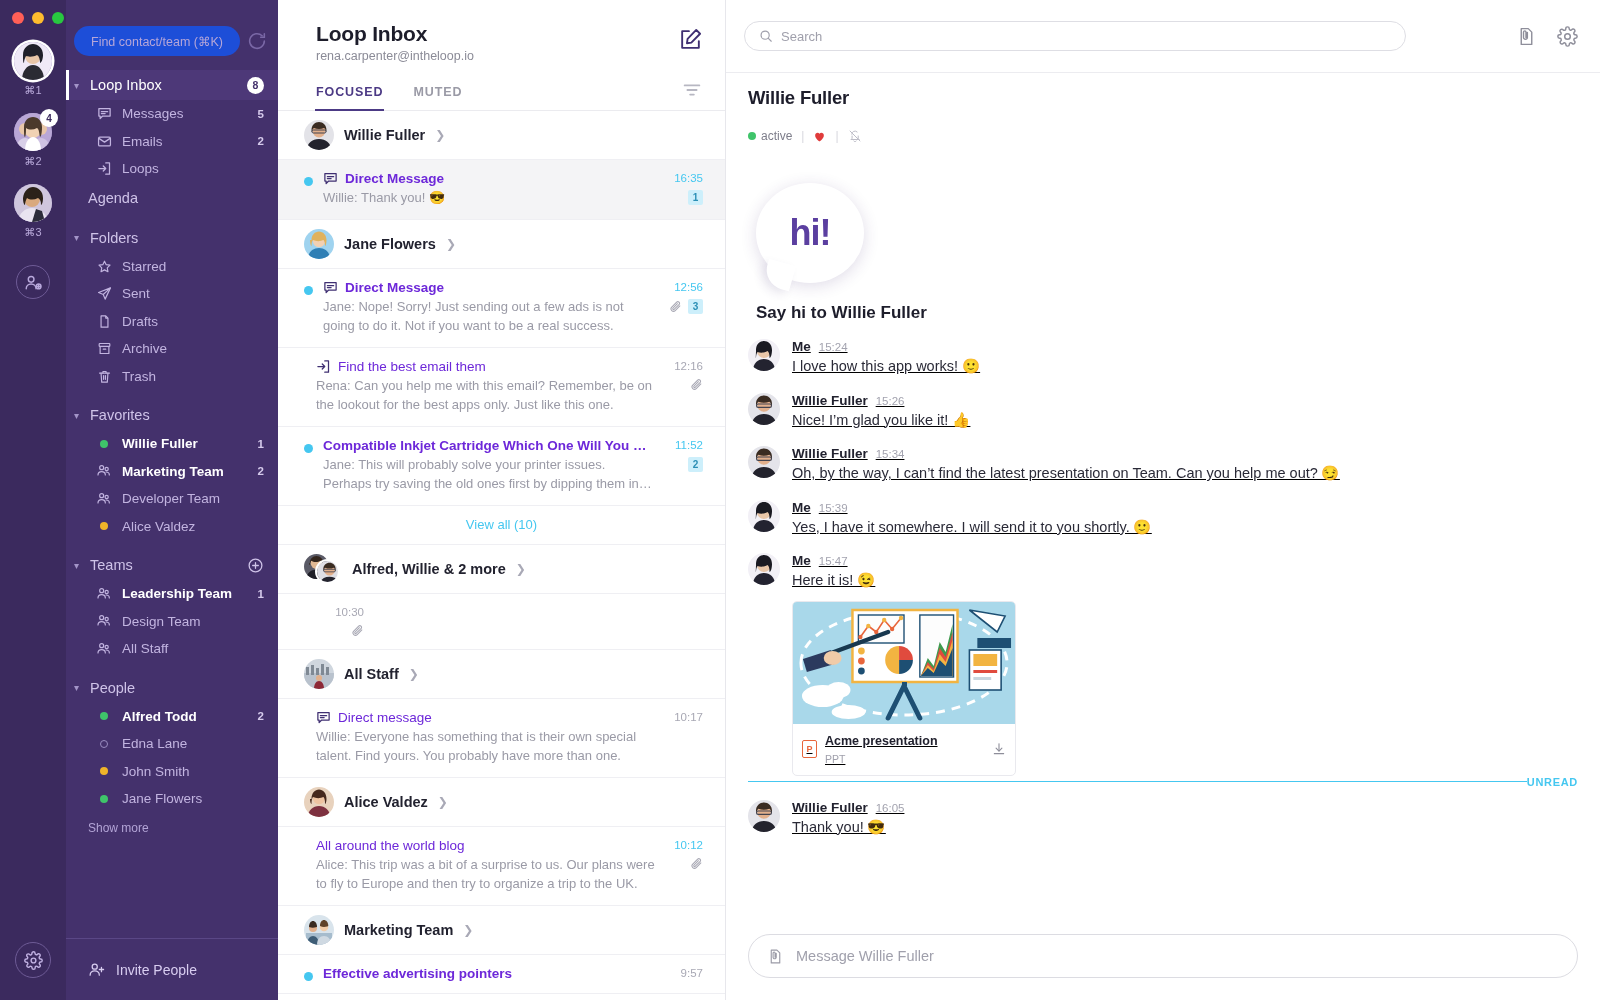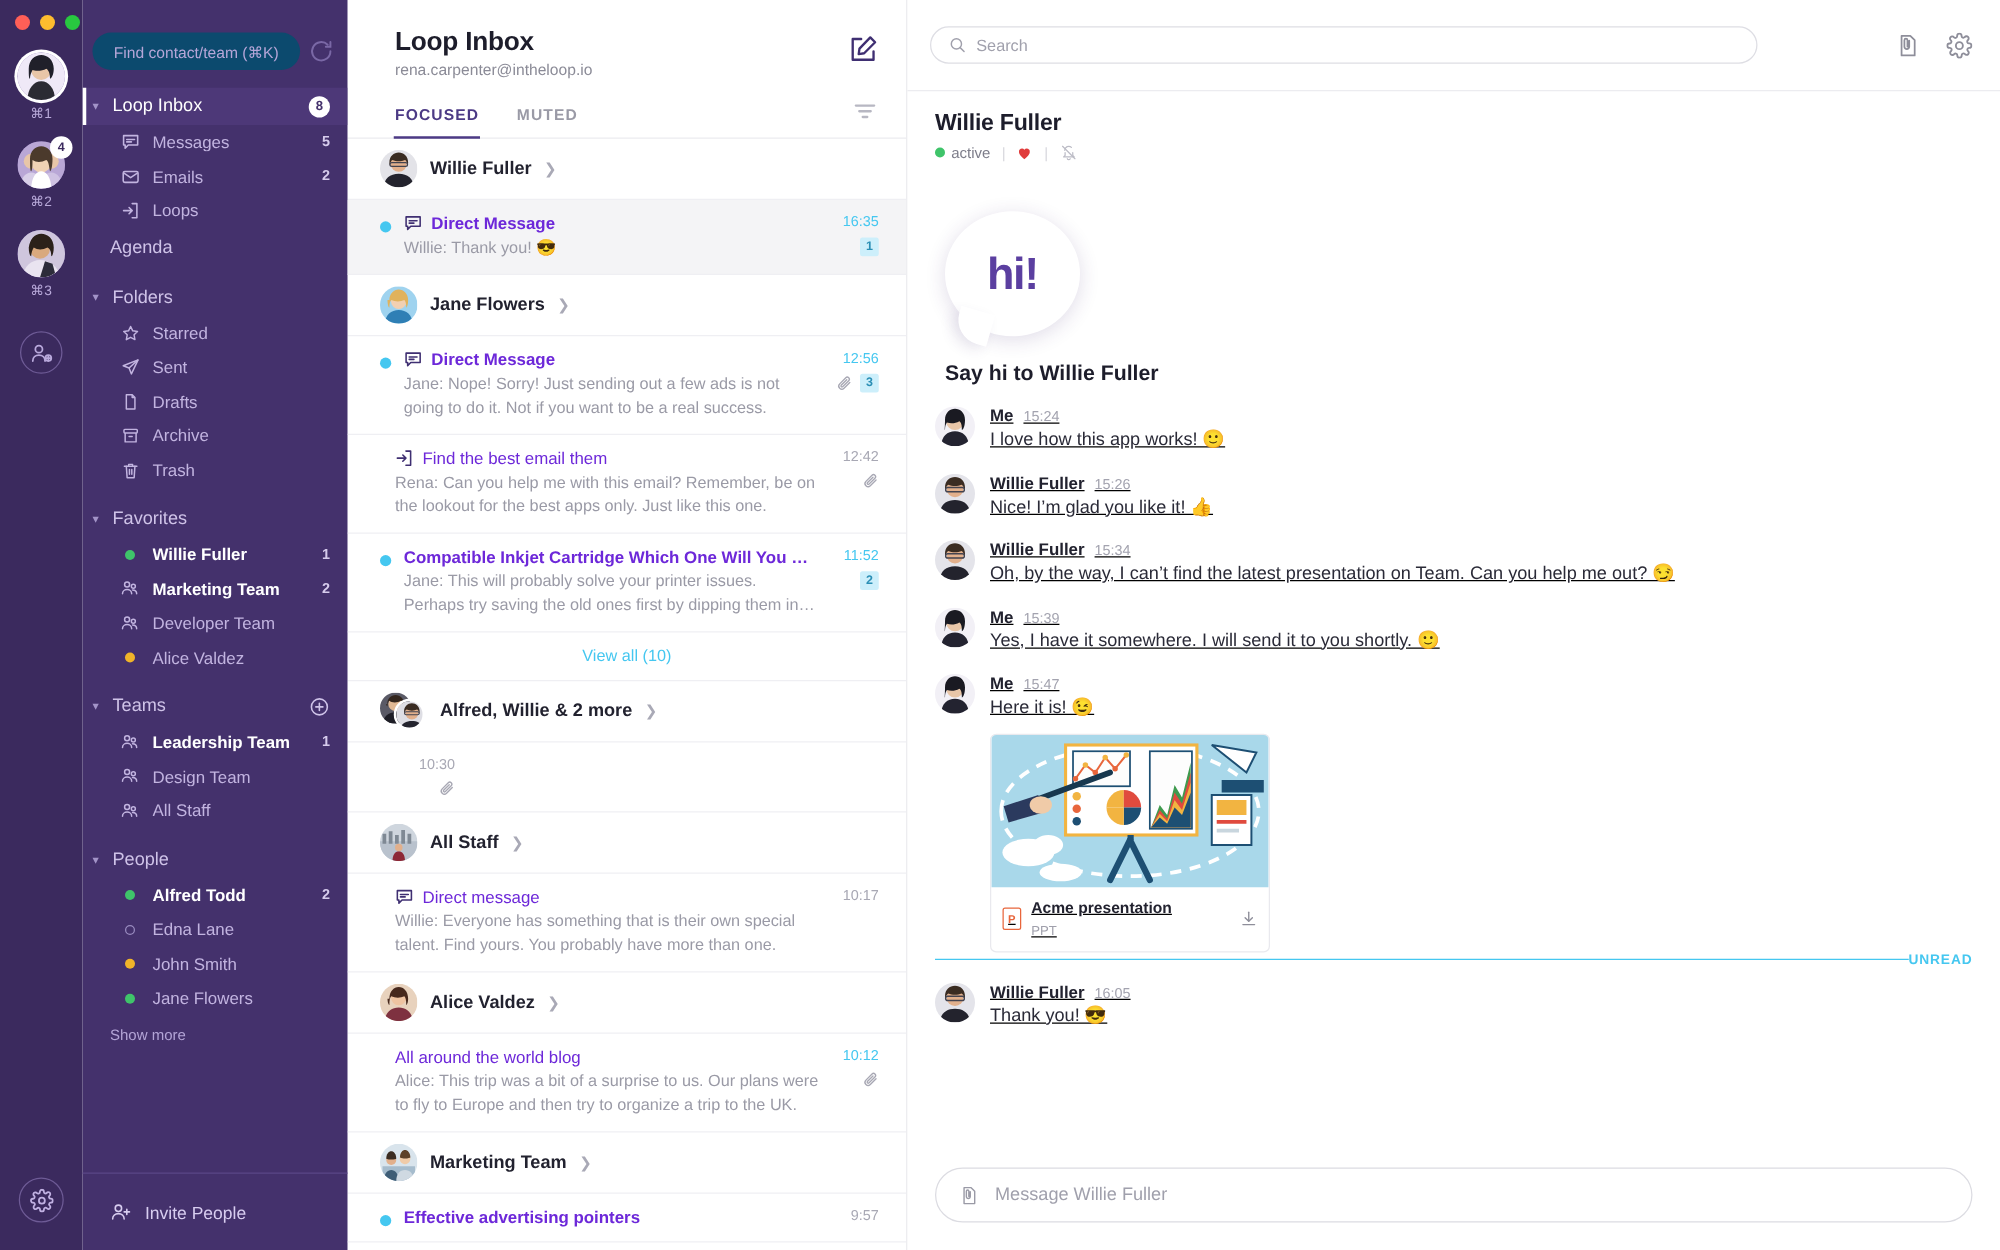--- a/index.html
+++ b/index.html
@@ -42,21 +42,21 @@
     border: 1.5px solid #6e5b96; display: flex; align-items: center; justify-content: center;
   }
 
   
   .sidebar {
     width: 212px; background: #44316c; flex-shrink: 0;
     display: flex; flex-direction: column; position: relative;
   }
   .find-row { display: flex; align-items: center; padding: 26px 10px 14px 8px; gap: 6px; }
   .find-box {
-    flex: 1; height: 30px; border-radius: 15px; background: #0c4a6e;
+    flex: 1; height: 30px; border-radius: 15px; background: #1d4ed8;
     display: flex; align-items: center; justify-content: center;
     font-size: 12.5px; color: #b6a6d8;
   }
   .sync-icon { width: 22px; height: 22px; flex-shrink: 0; }
 
   .nav { flex: 1; overflow: hidden; padding-bottom: 4px; }
   .nav-head {
     display: flex; align-items: center; height: 30px; padding: 0 14px 0 8px;
     color: #cfc3e8; font-size: 14.5px; position: relative; cursor: pointer;
   }
@@ -159,21 +159,21 @@
   .chat { flex: 1; display: flex; flex-direction: column; background: #ffffff; min-width: 0; }
   .chat-top { height: 72px; display: flex; align-items: center; padding: 0 22px 0 18px; gap: 20px; }
   .searchbox {
     flex: 1; height: 30px; border: 1px solid #dedee4; border-radius: 16px;
     display: flex; align-items: center; gap: 8px; padding: 0 14px; max-width: 662px;
   }
   .search-ph { font-size: 13px; color: #a0a0ac; }
   .top-ico { cursor: pointer; display: flex; }
   .chat-head { border-top: 1px solid #ececf0; padding: 14px 22px 10px 22px; }
   .chat-name { font-size: 18.5px; font-weight: 700; color: #1d1d2b; letter-spacing: -.2px; }
-  .chat-status { display: flex; align-items: flex-end; gap: 9px; margin-top: 6px; font-size: 12px; color: #7d7d8a; }
+  .chat-status { display: flex; align-items: flex-end; gap: 9px; margin-top: 20px; font-size: 12px; color: #7d7d8a; }
   .sep { color: #d8d8de; }
 
   .chat-body { flex: 1; overflow: hidden; padding: 0 22px; position: relative; }
   .hi-wrap { padding: 30px 0 0 8px; }
   .bubble {
     width: 108px; height: 100px; border-radius: 50%; background: #ffffff;
     box-shadow: 0 3px 16px rgba(60,40,110,.16);
     display: flex; align-items: center; justify-content: center; position: relative;
   }
   .bubble::after {
@@ -641,21 +641,21 @@
               <svg width="15" height="15" viewBox="0 0 24 24" fill="none" stroke="#3f2f72" stroke-width="2" stroke-linejoin="round" stroke-linecap="round">
                   <path d="M14 3h6v18h-6"></path>
                   <path d="M3 12h11M10 8l4 4-4 4"></path>
                 </svg>
             </span>
             <span class="item-title">Find the best email them</span>
           </div>
           <div class="item-prev">Rena: Can you help me with this email? Remember, be on the lookout for the best apps only. Just like this one.</div>
         </div>
         <div class="item-meta">
-          <span class="item-time t-gray">12:42</span>
+          <span class="item-time t-gray">12:16</span>
           <div class="meta-row">
             <span style="display:flex;">
               <svg width="13" height="13" viewBox="0 0 24 24" fill="none" stroke="#a8a8b4" stroke-width="2" stroke-linecap="round">
                   <path d="M20 11l-8.5 8.5a4.5 4.5 0 0 1-6.4-6.4l9-9a3 3 0 0 1 4.3 4.3l-9 9a1.6 1.6 0 0 1-2.2-2.2l8.3-8.3"></path>
                 </svg>
             </span>
           </div>
         </div>
       </div>
       <div class="item">

